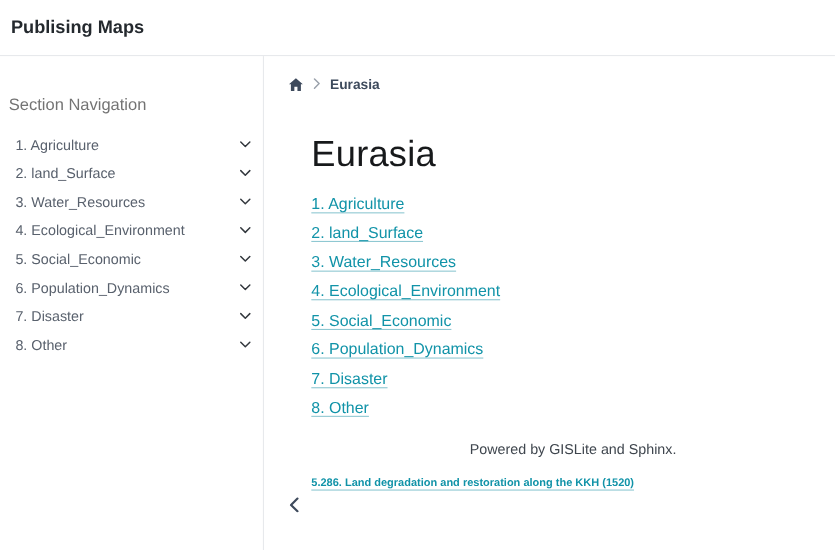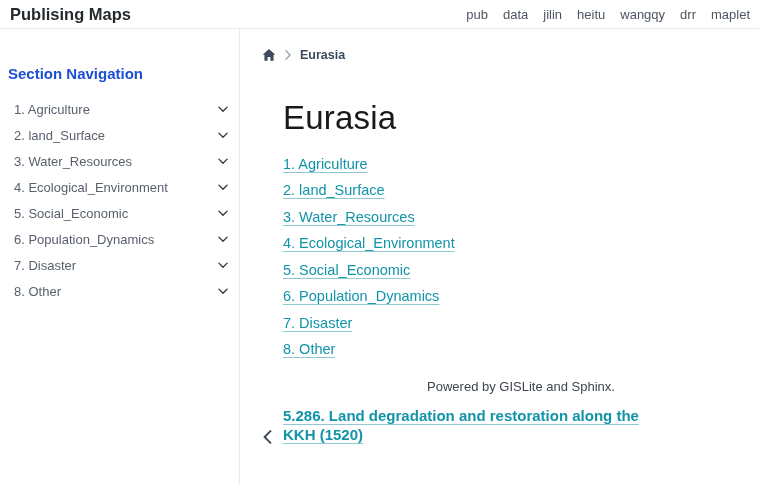--- a/index.html
+++ b/index.html
@@ -1,31 +1,31 @@
 <!DOCTYPE html>
 <html><head>
 <meta charset="utf-8">
 <style>
   * { margin:0; padding:0; box-sizing:border-box; }
   html,body { width:759px; height:500px; background:#ffffff; overflow:hidden;
     font-family:"Liberation Sans", sans-serif; }
 
   
-  .header { height:29px; display:flex; align-items:center; justify-content:space-between;
+  .header { height:51px; display:flex; align-items:center; justify-content:space-between;
     padding:0 9px 0 10px; border-bottom:1px solid #e7e9ec; background:#ffffff; }
   .brand { font-size:16.5px; font-weight:600; color:#24292e; cursor:pointer; }
   .top-nav { display:flex; gap:15px; }
   .top-nav a { font-size:13px; color:#4c5561; text-decoration:none; cursor:pointer; }
 
   
   .layout { display:flex; height:455px; }
 
   
   .sidebar { width:240px; flex:0 0 240px; border-right:1px solid #e7e9ec; padding-left:8px; }
-  .side-heading { font-size:15px; font-weight:700; color:#1d4ed8; margin:36px 0 14px 0; }
+  .side-heading { font-size:15px; font-weight:400; color:#737373; margin:36px 0 14px 0; }
   .side-list { list-style:none; }
   .side-list li { height:26px; display:flex; align-items:center; justify-content:space-between;
     padding:0 10px 0 6px; font-size:13px; color:#59616d; cursor:pointer; }
   .side-list li .chev { display:flex; align-items:center; }
 
   
   .main { flex:1; padding:17px 0 0 22px; }
   .breadcrumb { display:flex; align-items:center; gap:8px; }
   .bc-home { display:flex; align-items:center; cursor:pointer; }
   .bc-cur { font-size:12.5px; font-weight:700; color:#3d4a5c; }
@@ -37,38 +37,29 @@
   .content-links { list-style:none; margin-top:21px; }
   .content-links li { margin-bottom:11.5px; font-size:14.5px; line-height:15px; }
   .content-links a, .prev-link {
     color:#1193a8; text-decoration:underline; text-decoration-color:#8fc8d2;
     text-underline-offset:3px; cursor:pointer; }
 
   .powered { font-size:13px; color:#3f464e; margin-top:22px;text-align:center; }
 
   .prev-block { position:relative; margin-top:13px; }
   .prev-label { font-size:14px; color:#565e68; margin-bottom:4px; }
-  .prev-link { display:inline-block; font-size:15px; font-weight:700; max-width:385px;
+  .prev-link { display:inline-block; font-size:10px; font-weight:700; max-width:385px;
     line-height:18.5px; }
   .prev-chev { position:absolute; left:-21px; top:23px; display:flex; align-items:center; }
 </style>
 </head>
 <body>
 
 <header class="header">
   <div class="brand">Publising Maps</div>
-  <nav class="top-nav">
-    <a>pub</a>
-    <a>data</a>
-    <a>jilin</a>
-    <a>heitu</a>
-    <a>wangqy</a>
-    <a>drr</a>
-    <a>maplet</a>
-  </nav>
 </header>
 
 <div class="layout">
 
   <aside class="sidebar">
     <div class="side-heading">Section Navigation</div>
     <ul class="side-list">
       <li>
         <span>1. Agriculture</span>
         <span class="chev">

